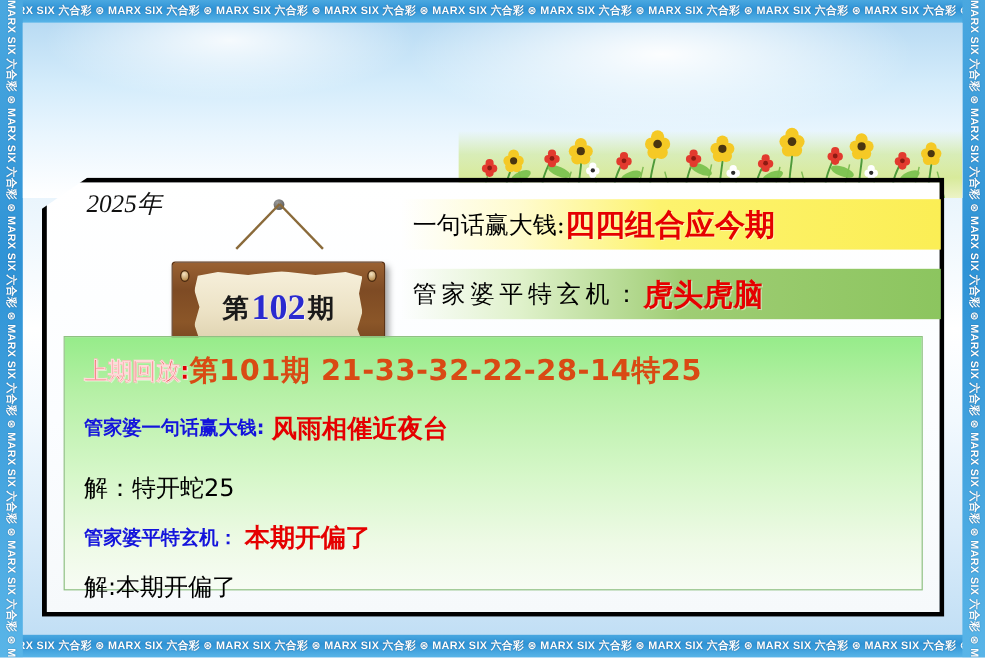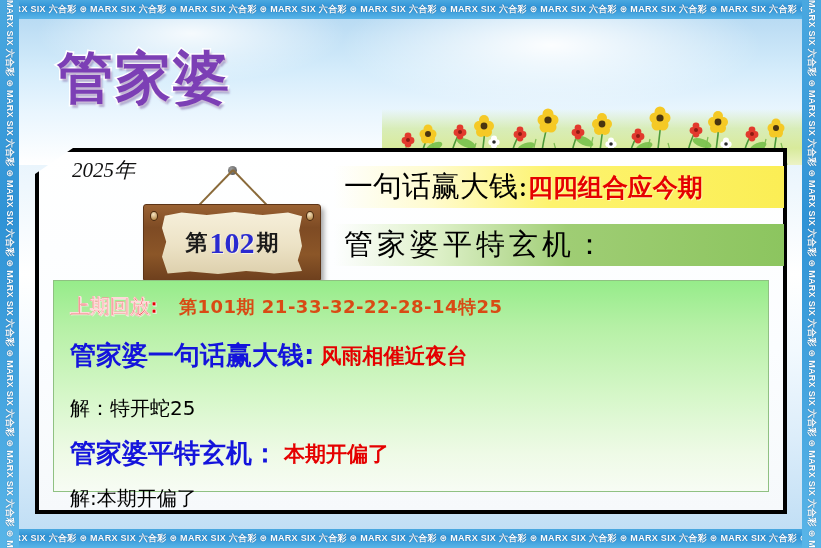--- a/index.html
+++ b/index.html
@@ -116,21 +116,21 @@
   #sign-wrap .rope {
     position:absolute; top: 4px; left: 127px;
     width: 2px; height: 52px;
     background: #8a6a3a;
     transform-origin: top center;
   }
   #sign-wrap .rope.l { transform: rotate(44deg); }
   #sign-wrap .rope.r { transform: rotate(-44deg); }
 
   #plaque {
-    position: absolute; left: 38px; top: 38px;
+    position: absolute; left: 38px; top: 52px;
     width: 178px; height: 78px;
     border-radius: 3px;
     background: linear-gradient(180deg,#9a6233 0%, #7e4b24 30%, #8b5628 65%, #6d3f1d 100%);
     box-shadow: 3px 4px 5px rgba(0,0,0,.35);
     border: 1px solid #5c3417;
   }
   #plaque .hole {
     position:absolute; top:6px; width:8px; height:10px; border-radius:50%;
     background: radial-gradient(circle at 40% 30%, #f4e3c2, #a8762f);
     border: 1px solid #4a2a10;
@@ -169,21 +169,21 @@
   }
   .banner.yellow {
     top: 14px;
     background: linear-gradient(90deg, rgba(255,255,255,0) 0%, rgba(255,250,190,.75) 22%, #fdf36e 48%, #fbee55 100%);
   }
   .banner.green {
     top: 72px;
     background: linear-gradient(90deg, rgba(255,255,255,0) 0%, rgba(216,238,190,.8) 22%, #9fcd74 52%, #8cc55f 100%);
   }
   .banner .lbl {
-    font-size: 29px; color: #000;
+    font-size: 20px; color: #000;
     font-family: "DejaVu Serif","Liberation Serif",serif;
   }
   .banner.green .lbl { letter-spacing: 4px; }
   .banner .val {
     font-size: 25px; font-weight: bold; color: #e50000;
     font-family: Liberation Serif, serif;
     text-shadow: 1px 1px 0 rgba(255,255,255,.45);
   }
 
   
@@ -201,27 +201,26 @@
   .row.r4 { margin-top: 14px; }
   .row.r5 { margin-top: 14px; }
 
   .k-red {
     font-size: 20px; font-weight: bold; color: #e00000;
     font-family: "DejaVu Sans","Liberation Sans",sans-serif;
     -webkit-text-stroke: .4px #ffd9d9;
     text-shadow: 1px 1px 0 rgba(255,255,255,.5);
   }
   .v-orange {
-    font-size: 18px; font-weight: bold; color: #d94a14;
+    font-size: 24px; font-weight: bold; color: #d94a14;
     font-family: "DejaVu Sans","Liberation Sans",sans-serif;
     letter-spacing: .5px;
-    margin-left: 21px;
   }
   .k-blue {
-    font-size: 26px; font-weight: bold; color: #1414dc;
+    font-size: 16px; font-weight: bold; color: #1414dc;
     font-family: "DejaVu Sans","Liberation Sans",sans-serif;
   }
   .v-red {
     font-size: 21px; font-weight: bold; color: #e50000;
     font-family: "DejaVu Sans","Liberation Sans",sans-serif;
     padding-left: 6px;
   }
   .k-black {
     font-size: 20px; color: #000;
     font-family: "DejaVu Sans","Liberation Sans",sans-serif;
@@ -235,21 +234,20 @@
   <div class="band top"><span>MARX SIX 六合彩 ⊛ MARX SIX 六合彩 ⊛ MARX SIX 六合彩 ⊛ MARX SIX 六合彩 ⊛ MARX SIX 六合彩 ⊛ MARX SIX 六合彩 ⊛ MARX SIX 六合彩 ⊛ MARX SIX 六合彩 ⊛ MARX SIX 六合彩 ⊛ MARX SIX 六合彩 ⊛ MARX SIX 六合彩 ⊛ MARX SIX 六合彩 ⊛ MARX SIX 六合彩 ⊛ MARX SIX 六合彩 ⊛ </span></div>
   <div class="band bottom"><span>MARX SIX 六合彩 ⊛ MARX SIX 六合彩 ⊛ MARX SIX 六合彩 ⊛ MARX SIX 六合彩 ⊛ MARX SIX 六合彩 ⊛ MARX SIX 六合彩 ⊛ MARX SIX 六合彩 ⊛ MARX SIX 六合彩 ⊛ MARX SIX 六合彩 ⊛ MARX SIX 六合彩 ⊛ MARX SIX 六合彩 ⊛ MARX SIX 六合彩 ⊛ MARX SIX 六合彩 ⊛ MARX SIX 六合彩 ⊛ </span></div>
   <div class="band left">
       <span class="vtxt">MARX SIX 六合彩 ⊛ MARX SIX 六合彩 ⊛ MARX SIX 六合彩 ⊛ MARX SIX 六合彩 ⊛ MARX SIX 六合彩 ⊛ MARX SIX 六合彩 ⊛ MARX SIX 六合彩 ⊛ MARX SIX 六合彩 ⊛ MARX SIX 六合彩 ⊛ MARX SIX 六合彩 ⊛ MARX SIX 六合彩 ⊛ MARX SIX 六合彩 ⊛ MARX SIX 六合彩 ⊛ MARX SIX 六合彩 ⊛ </span>
     </div>
   <div class="band right">
       <span class="vtxt">MARX SIX 六合彩 ⊛ MARX SIX 六合彩 ⊛ MARX SIX 六合彩 ⊛ MARX SIX 六合彩 ⊛ MARX SIX 六合彩 ⊛ MARX SIX 六合彩 ⊛ MARX SIX 六合彩 ⊛ MARX SIX 六合彩 ⊛ MARX SIX 六合彩 ⊛ MARX SIX 六合彩 ⊛ MARX SIX 六合彩 ⊛ MARX SIX 六合彩 ⊛ MARX SIX 六合彩 ⊛ MARX SIX 六合彩 ⊛ </span>
     </div>
 
   <div id="header">
-    <div id="title-main">管家婆</div>
 
     <div id="flowers">
       <div class="grass"></div>
       <svg width="420" height="74" viewBox="0 0 420 74">
         <g stroke="#4e9a3a" stroke-width="1.6" fill="none">
           <path d="M40 74 C38 60 44 52 46 44"></path>
             <path d="M70 74 C68 58 74 50 78 40"></path>
           <path d="M100 74 C99 58 104 48 102 36"></path>
             <path d="M130 74 C128 60 134 50 138 42"></path>
           <path d="M160 74 C158 56 164 44 166 30"></path>
@@ -440,20 +438,21 @@
       </div>
     </div>
 
     <div class="banner yellow">
       <span class="lbl">一句话赢大钱:</span>
         <span class="val">四四组合应今期</span>
     </div>
 
     <div class="banner green">
       <span class="lbl">管家婆平特玄机：</span>
+        <span class="val">虎头虎脑</span>
     </div>
 
     <div id="panel">
 
       <div class="row r1">
         <span class="k-red">上期回放:</span>
           <span class="v-orange">第101期 21-33-32-22-28-14特25</span>
       </div>
 
       <div class="row r2">

